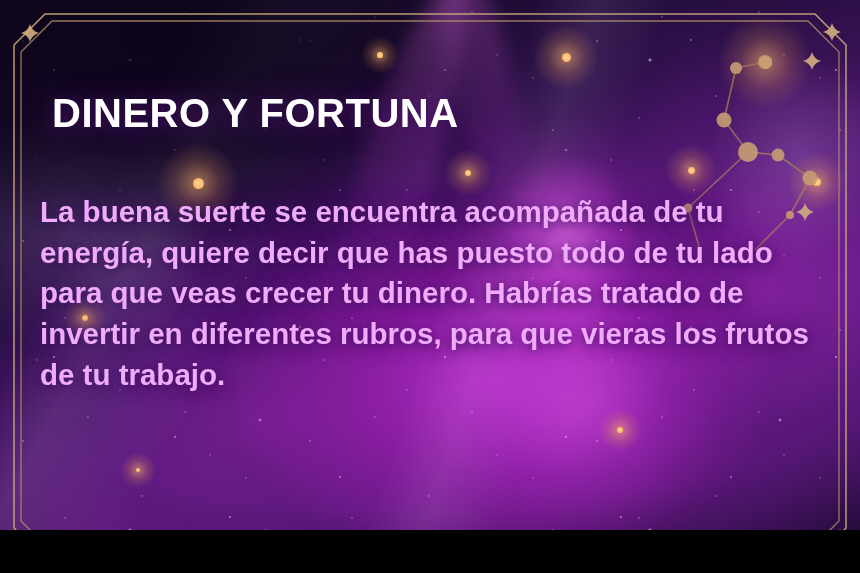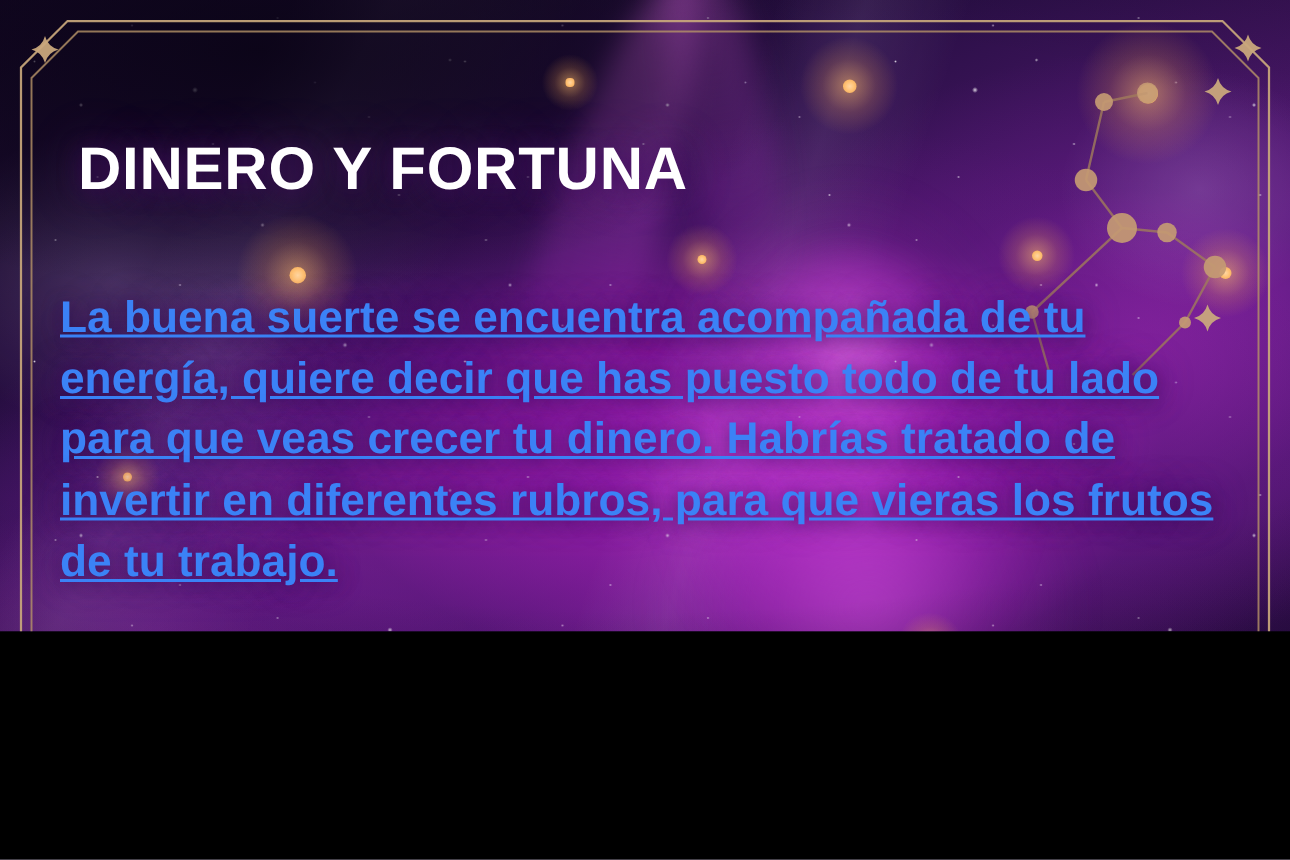--- a/index.html
+++ b/index.html
@@ -3,21 +3,21 @@
 <meta charset="utf-8">
 <style>
   html, body {
     margin: 0;
     padding: 0;
     background: #000;
   }
   #card {
     position: relative;
     width: 860px;
-    height: 421px;
+    height: 530px;
     overflow: hidden;
     font-family: "Liberation Sans", sans-serif;
     background: #1a0b2e;
   }
 
   
   .bg-layer { position: absolute; inset: 0; }
 
   .bg-base {
     background:
@@ -160,23 +160,22 @@
     line-height: 1.05;
   }
   .body-text {
     margin: 12px;
     margin-top: 58px;
     margin-left: -12px;
     width: 770px;
     font-size: 29.5px;
     font-weight: bold;
     line-height: 1.38;
-    color: #3b82f6;
+    color: #f0abfc;
     text-shadow: 0 2px 12px rgba(45,8,75,.78), 0 0 26px rgba(120,40,160,.45);
-    text-decoration: underline;
   }
 </style>
 </head>
 <body>
 
 <div id="card">
 
   <div class="bg-layer bg-base"></div>
   <div class="bg-layer bg-nebula"></div>
 

